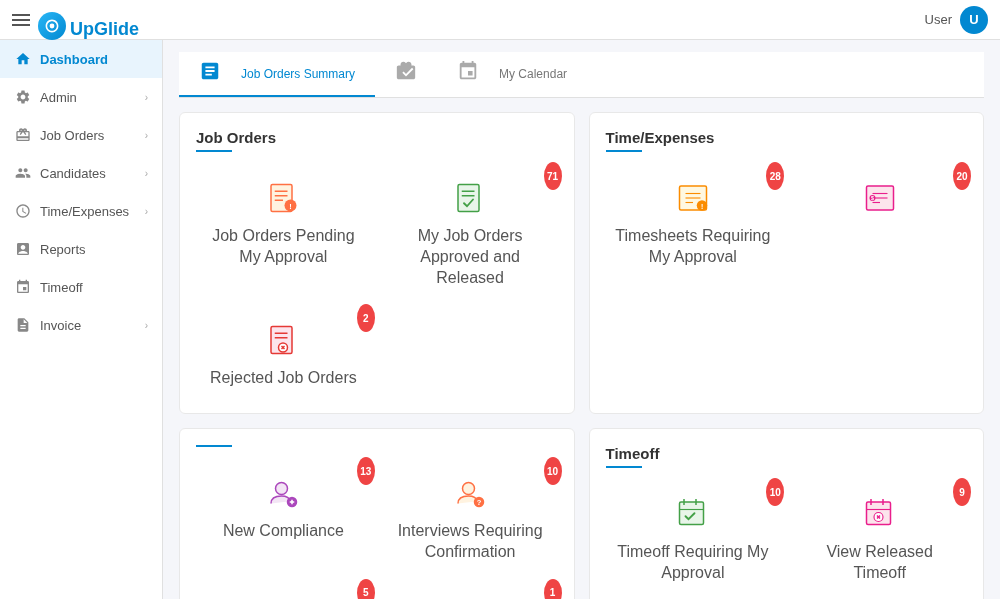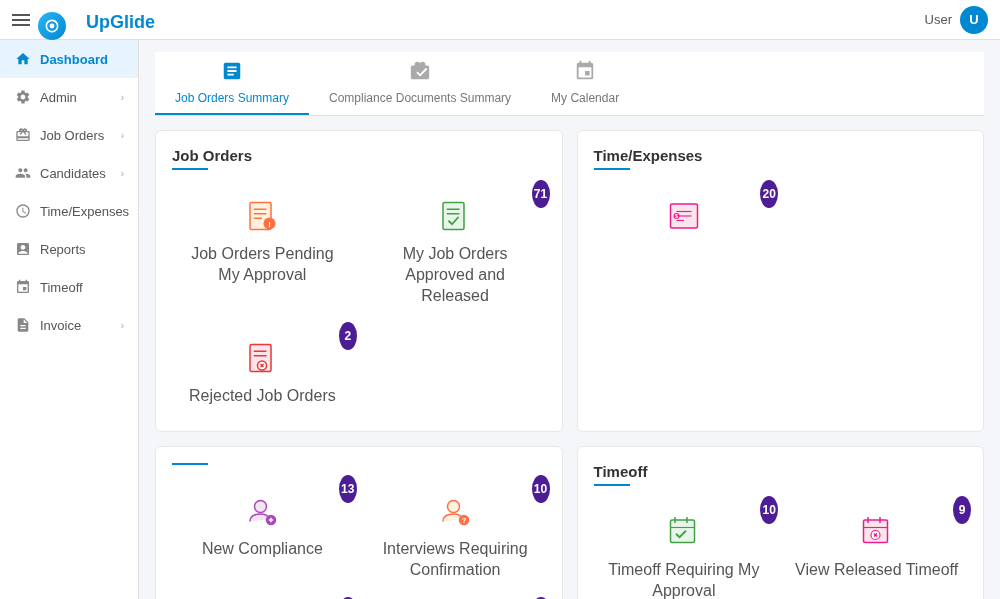--- a/index.html
+++ b/index.html
@@ -3,62 +3,62 @@
   <meta charset="utf-8">
   <style>
     * { box-sizing: border-box; margin: 0; padding: 0; }
     body { font-family: 'Segoe UI', Arial, sans-serif; font-size: 13px; background: #f5f6fa; color: #333; display: flex; flex-direction: column; height: 100vh; overflow: hidden; }
 
     
     .topbar { height: 40px; background: #fff; border-bottom: 1px solid #e0e0e0; display: flex; align-items: center; padding: 0 12px; justify-content: space-between; flex-shrink: 0; }
     .topbar-left { display: flex; align-items: center; gap: 8px; }
     .hamburger { display: flex; flex-direction: column; gap: 3px; cursor: pointer; }
     .hamburger span { display: block; width: 18px; height: 2px; background: #555; }
-    .logo { display: flex; align-items: flex-start; gap: 20px; margin-top: 12px; }
+    .logo { display: flex; align-items: flex-end; gap: 4px; margin-top: 12px; }
     .logo-icon { width: 28px; height: 28px; background: linear-gradient(135deg, #29b6f6, #0288d1); border-radius: 50%; display: flex; align-items: center; justify-content: center; }
     .logo-icon svg { width: 16px; height: 16px; }
     .logo-text { font-size: 18px; font-weight: 700; color: #0288d1; }
     .logo-text span { color: #333; }
     .topbar-right { display: flex; align-items: center; gap: 8px; }
     .user-label { font-size: 13px; color: #555; }
     .user-avatar { width: 28px; height: 28px; border-radius: 50%; background: #0288d1; color: #fff; display: flex; align-items: center; justify-content: center; font-weight: 700; font-size: 13px; }
 
     
     .app-body { display: flex; flex: 1; overflow: hidden; }
 
     
-    .sidebar { width: 139px; background: #fff; border-right: 1px solid #e0e0e0; display: flex; flex-direction: column; overflow-y: auto; flex-shrink: 0; }
+    .sidebar { width: 163px; background: #fff; border-right: 1px solid #e0e0e0; display: flex; flex-direction: column; overflow-y: auto; flex-shrink: 0; }
     .sidebar-item { display: flex; align-items: center; padding: 10px 14px; cursor: pointer; gap: 8px; font-size: 13px; color: #555; position: relative; }
     .sidebar-item.active { color: #0288d1; font-weight: 600; background: #e8f4fd; }
     .sidebar-item .arrow { margin-left: auto; font-size: 10px; color: #aaa; }
     .sidebar-icon { width: 18px; height: 18px; display: flex; align-items: center; justify-content: center; flex-shrink: 0; }
 
     
     .main { flex: 1; overflow-y: auto; padding: 12px 16px; }
 
     
     .tabs { display: flex; gap: 0; margin-bottom: 14px; border-bottom: 1px solid #e0e0e0; background: #fff; }
-    .tab { display: flex; flex-direction: column; align-items: center; padding: 8px 20px; cursor: pointer; font-size: 12px; color: #777; gap: 4px; border-bottom: 2px solid transparent; }
+    .tab { display: flex; flex-direction: row; align-items: center; padding: 8px 20px; cursor: pointer; font-size: 12px; color: #777; gap: 20px; border-bottom: 2px solid transparent; }
     .tab.active { color: #0288d1; border-bottom: 2px solid #0288d1; }
     .tab-icon { font-size: 18px; }
 
     
     .dashboard-grid { display: grid; grid-template-columns: 1fr 1fr; gap: 14px; }
 
     
     .card { background: #fff; border-radius: 6px; border: 1px solid #e8e8e8; padding: 16px; }
     .card-title { font-size: 15px; font-weight: 700; color: #333; margin-bottom: 4px; }
     .card-underline { width: 36px; height: 2px; background: #0288d1; margin-bottom: 14px; }
 
     
     .widget-grid { display: grid; grid-template-columns: 1fr 1fr; gap: 12px; }
     .widget { display: flex; flex-direction: column; align-items: center; gap: 4px; cursor: pointer; position: relative; padding: 8px; border-radius: 6px; }
     .widget-icon-wrap { width: 48px; height: 48px; position: relative; display: flex; align-items: center; justify-content: center; }
     .widget-label { font-size: 16px; color: #555; text-align: center; line-height: 1.3; }
-    .badge { position: absolute; top: -4px; right: -4px; background: #4c1d95; color: #fff; border-radius: 50%; width: 18px; height: 28px; font-size: 12px; font-weight: 700; display: flex; align-items: center; justify-content: center; z-index: 2; }
+    .badge { position: absolute; top: -4px; right: -4px; background: #ef4444; color: #fff; border-radius: 50%; width: 18px; height: 28px; font-size: 10px; font-weight: 700; display: flex; align-items: center; justify-content: center; z-index: 2; }
 
     
     .icon-svg { width: 36px; height: 36px; }
   </style>
 </head>
 <body>
 
 <div class="topbar">
   <div class="topbar-left">
     <div class="hamburger">
@@ -166,21 +166,20 @@
             </svg>
         </span>
         <span>Job Orders Summary</span>
       </div>
       <div class="tab">
         <span class="tab-icon">
           <svg width="22" height="22" viewBox="0 0 24 24" fill="#aaa">
               <path d="M20 6h-2.18c.07-.28.18-.54.18-.82C18 3.42 16.58 2 14.82 2c-.96 0-1.77.4-2.35 1.02l-.47.49-.47-.49C10.95 2.4 10.14 2 9.18 2 7.42 2 6 3.42 6 5.18c0 .28.11.54.18.82H4c-1.1 0-2 .9-2 2v11c0 1.1.9 2 2 2h16c1.1 0 2-.9 2-2V8c0-1.1-.9-2-2-2zm-8 12l-4-4 1.41-1.41L12 15.17l6.59-6.59L20 10l-8 8z"></path>
             </svg>
         </span>
-        <span>Compliance Documents Summary</span>
       </div>
       <div class="tab">
         <span class="tab-icon">
           <svg width="22" height="22" viewBox="0 0 24 24" fill="#aaa">
               <path d="M17 12h-5v5h5v-5zM16 1v2H8V1H6v2H5c-1.11 0-1.99.9-1.99 2L3 19c0 1.1.89 2 2 2h14c1.1 0 2-.9 2-2V5c0-1.1-.9-2-2-2h-1V1h-2zm3 18H5V8h14v11z"></path>
             </svg>
         </span>
         <span>My Calendar</span>
       </div>
     </div>
@@ -234,20 +233,34 @@
             <div class="widget-label">Rejected Job Orders</div>
           </div>
         </div>
       </div>
 
       <div class="card">
         <div class="card-title">Time/Expenses</div>
         <div class="card-underline"></div>
         <div class="widget-grid">
 
+          <div class="widget" style="position:relative">
+            <div class="badge">28</div>
+            <div class="widget-icon-wrap">
+              <svg class="icon-svg" viewBox="0 0 48 48">
+                <rect x="6" y="8" width="36" height="32" rx="2" fill="#fff8e1" stroke="#fb8c00" stroke-width="2"></rect>
+                <line x1="14" y1="18" x2="34" y2="18" stroke="#fb8c00" stroke-width="1.5"></line>
+                <line x1="14" y1="24" x2="34" y2="24" stroke="#fb8c00" stroke-width="1.5"></line>
+                <line x1="14" y1="30" x2="24" y2="30" stroke="#fb8c00" stroke-width="1.5"></line>
+                <circle cx="36" cy="34" r="7" fill="#fb8c00"></circle>
+                <text x="36" y="38" text-anchor="middle" font-size="9" fill="white" font-weight="bold">!</text>
+              </svg>
+            </div>
+            <div class="widget-label">Timesheets Requiring My Approval</div>
+          </div>
 
           <div class="widget" style="position:relative">
             <div class="badge">20</div>
             <div class="widget-icon-wrap">
               <svg class="icon-svg" viewBox="0 0 48 48">
                 <rect x="6" y="8" width="36" height="32" rx="2" fill="#fce4ec" stroke="#e91e8c" stroke-width="2"></rect>
                 <line x1="14" y1="18" x2="34" y2="18" stroke="#e91e8c" stroke-width="1.5"></line>
                 <line x1="14" y1="24" x2="34" y2="24" stroke="#e91e8c" stroke-width="1.5"></line>
                 <line x1="14" y1="30" x2="24" y2="30" stroke="#e91e8c" stroke-width="1.5"></line>
                 <circle cx="14" cy="24" r="4" fill="#e91e8c"></circle>

